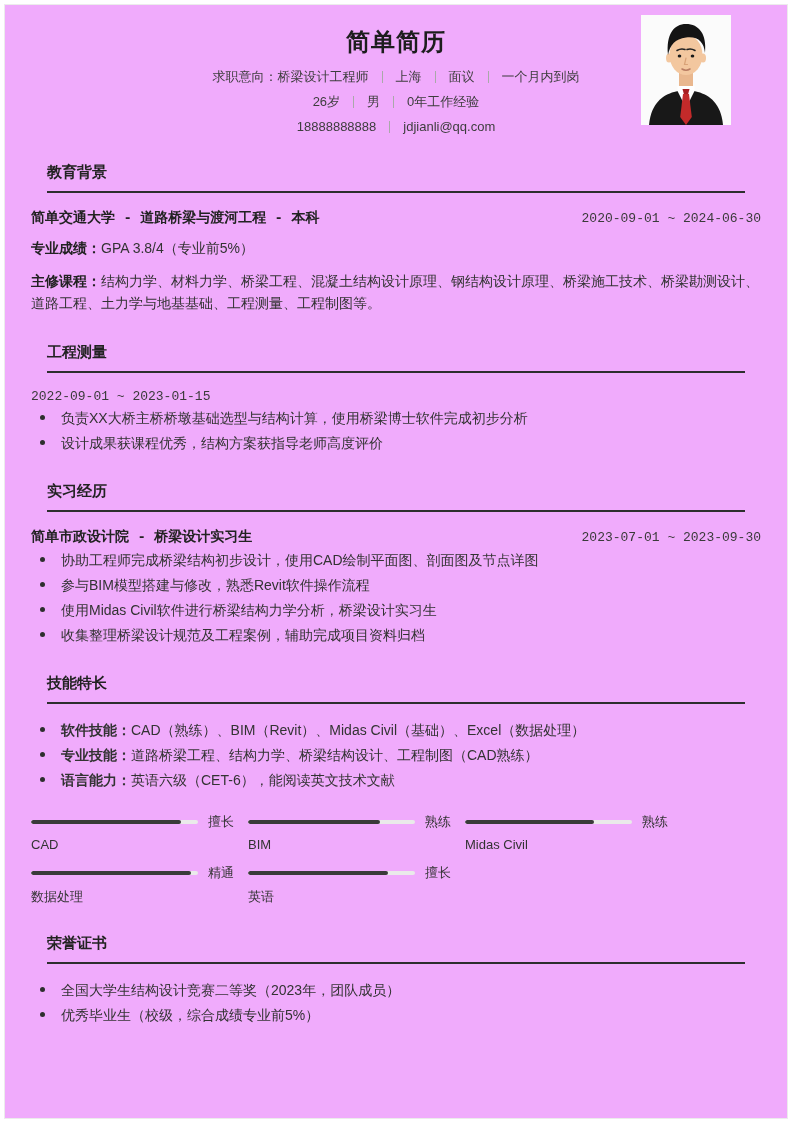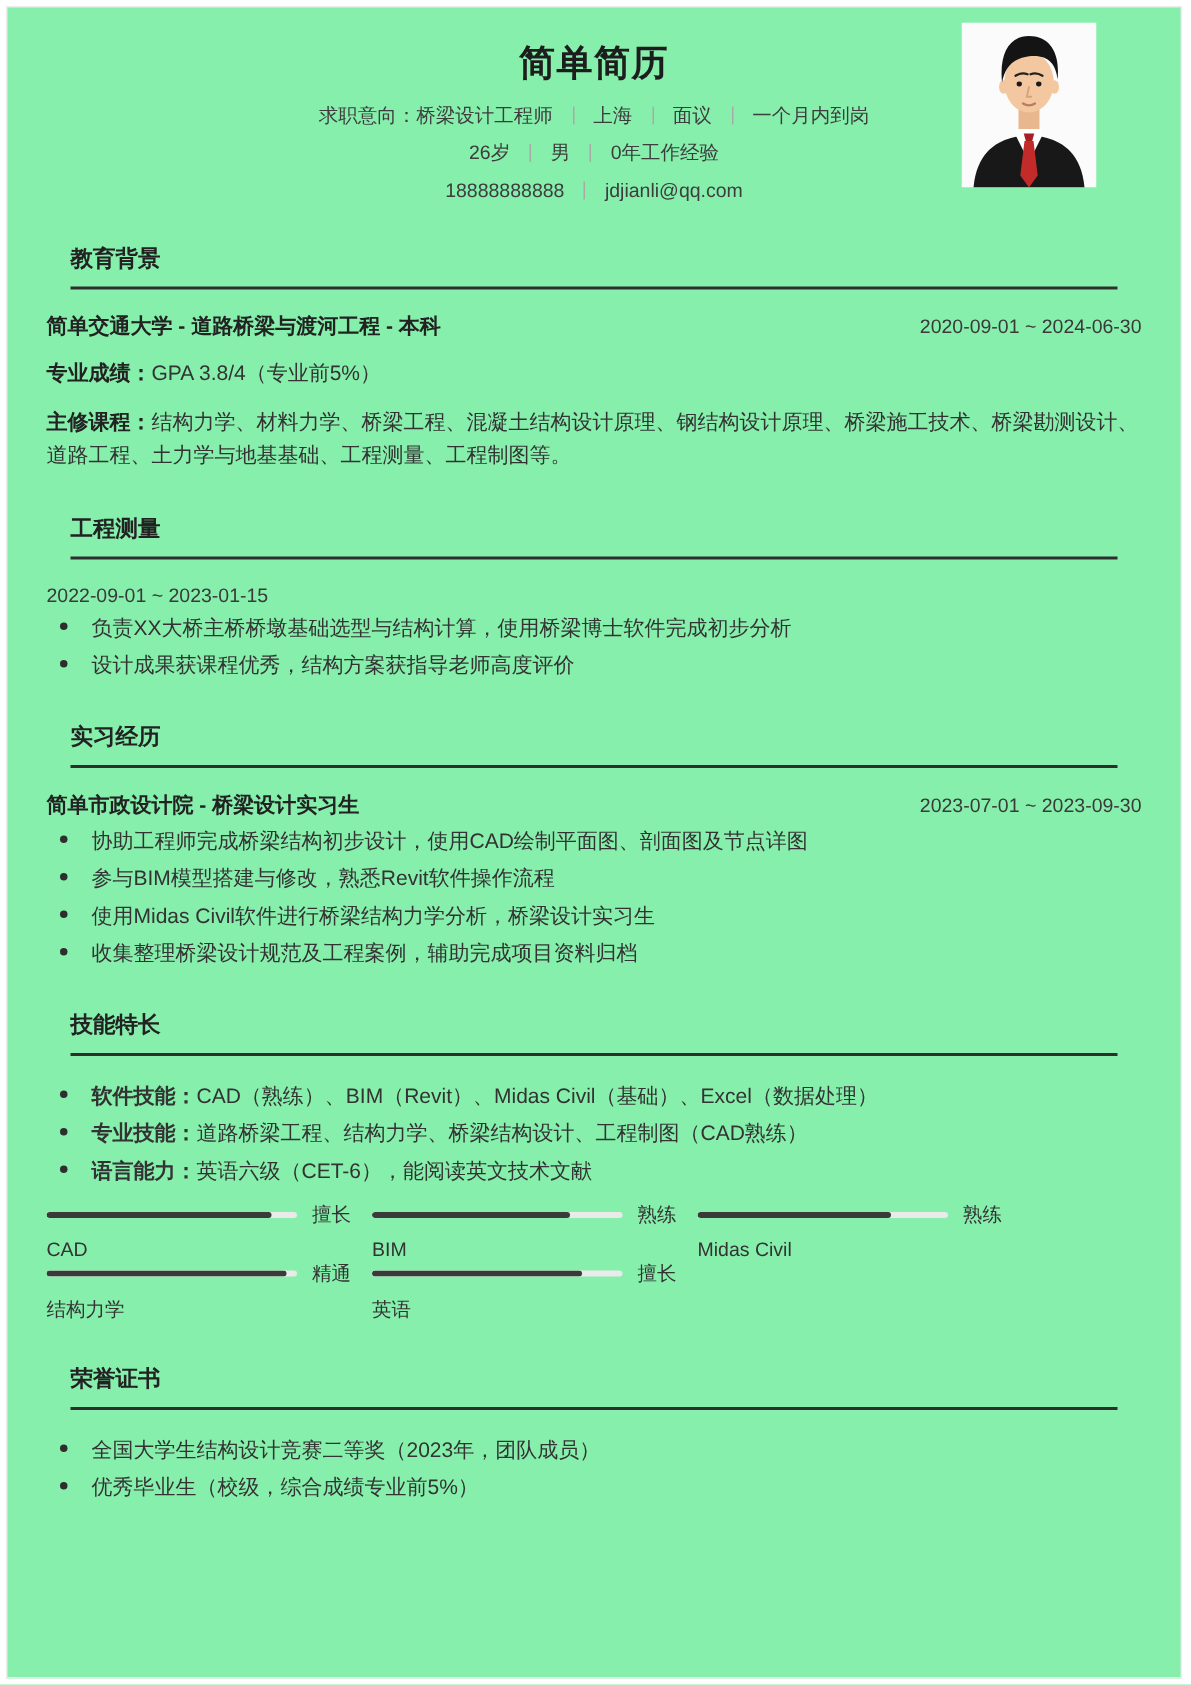--- a/index.html
+++ b/index.html
@@ -3,45 +3,45 @@
 <meta charset="utf-8">
 <style>
   html,body{margin:0;padding:0;}
   body{
     width:794px;height:1123px;position:relative;background:#ffffff;
     font-family:"Liberation Sans","DejaVu Sans",sans-serif;color:#333;
     -webkit-font-smoothing:antialiased;
   }
   .page{
     position:absolute;left:4px;top:4px;width:784px;height:1115px;
-    box-sizing:border-box;border:1px solid #ececec;background:#86efac;overflow:hidden;
+    box-sizing:border-box;border:1px solid #ececec;background:#f0abfc;overflow:hidden;
   }
   .content{padding:0 26px;}
 
   
   header{position:relative;text-align:center;padding-top:21px;}
   .resume-name{margin:0;font-size:24px;font-weight:bold;color:#1d1d1d;letter-spacing:1px;}
   .hinfo{font-size:13px;color:#3d3d3d;margin-top:10px;line-height:17px;}
   .hinfo + .hinfo{margin-top:8px;}
   .vdiv{display:inline-block;width:1px;height:12px;background:#a9a9a9;margin:0 13px;vertical-align:-2px;}
   .avatar{position:absolute;top:10px;right:30px;width:90px;height:110px;}
 
   
   .section{margin-top:28px;}
   .sec-title{font-size:15px;font-weight:bold;color:#222;margin:16px;padding-bottom:9px;border-bottom:2px solid #2e2e2e;}
-  .entry-head{display:flex;justify-content:space-between;align-items:baseline;margin-top:0;}
+  .entry-head{display:flex;justify-content:space-between;align-items:baseline;margin-top:0;font-family:Liberation Mono, monospace;}
   .entry-title{font-weight:bold;font-size:14px;color:#222;}
   .entry-date{font-size:13px;color:#3a3a3a;white-space:nowrap;}
   .line{font-size:14px;margin-top:10px;line-height:1.62;color:#333;}
   .line b{color:#222;}
   .bullet{position:relative;padding-left:30px;font-size:14px;color:#333;margin-top:4px;line-height:1.5;}
   .bullet::before{content:"";position:absolute;left:9px;top:7px;width:5px;height:5px;border-radius:50%;background:#2e2e2e;}
 
   
-  .bars{display:grid;grid-template-columns:repeat(3,217px);row-gap:2px;margin-top:12px;}
+  .bars{display:grid;grid-template-columns:repeat(3,217px);row-gap:14px;margin-top:24px;}
   .bar-top{display:flex;align-items:center;height:14px;}
   .track{width:167px;height:4px;border-radius:2px;background:#eaeaea;overflow:hidden;}
   .fill{height:100%;border-radius:2px;background:#3a3a3a;}
   .level{font-size:13px;color:#333;margin-left:10px;}
   .skill-name{font-size:13px;color:#333;margin-top:8px;}
 </style>
 </head>
 <body>
 
 <div class="page">
@@ -160,21 +160,21 @@
           </div>
           <div class="skill-name">Midas Civil</div>
         </div>
         <div class="skill">
           <div class="bar-top">
             <div class="track">
                 <div class="fill" style="width: 96%;"></div>
               </div>
             <span class="level">精通</span>
           </div>
-          <div class="skill-name">结构力学</div>
+          <div class="skill-name">数据处理</div>
         </div>
         <div class="skill">
           <div class="bar-top">
             <div class="track">
                 <div class="fill" style="width: 84%;"></div>
               </div>
             <span class="level">擅长</span>
           </div>
           <div class="skill-name">英语</div>
         </div>

